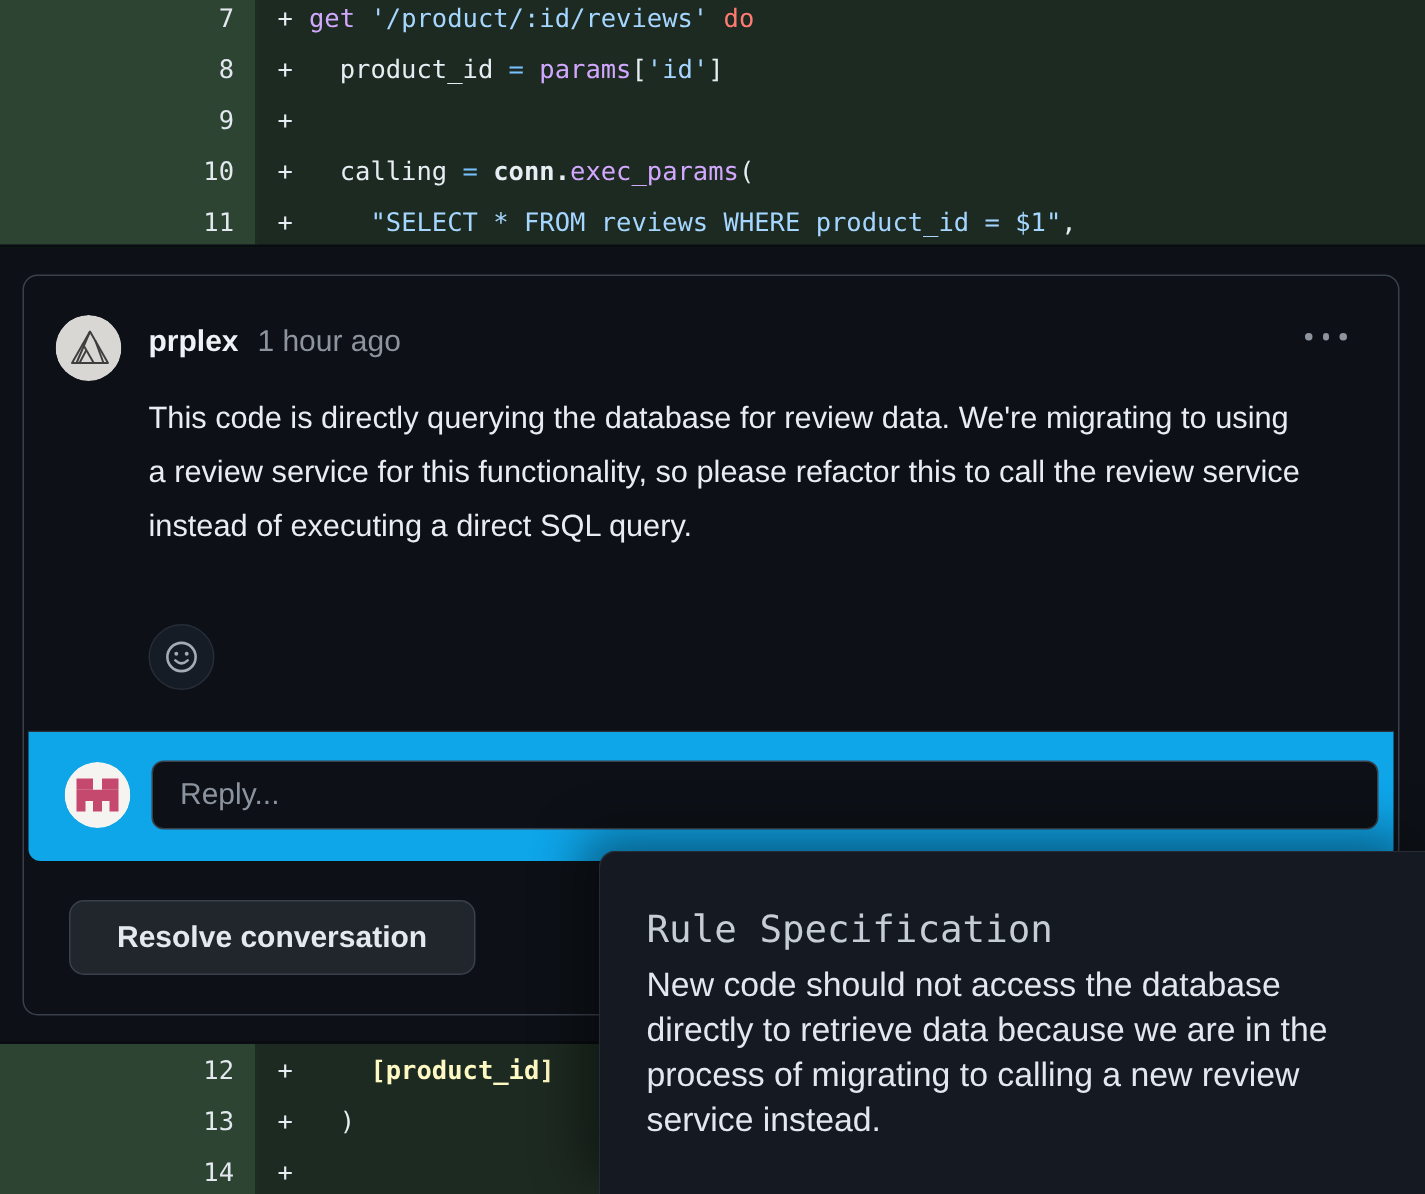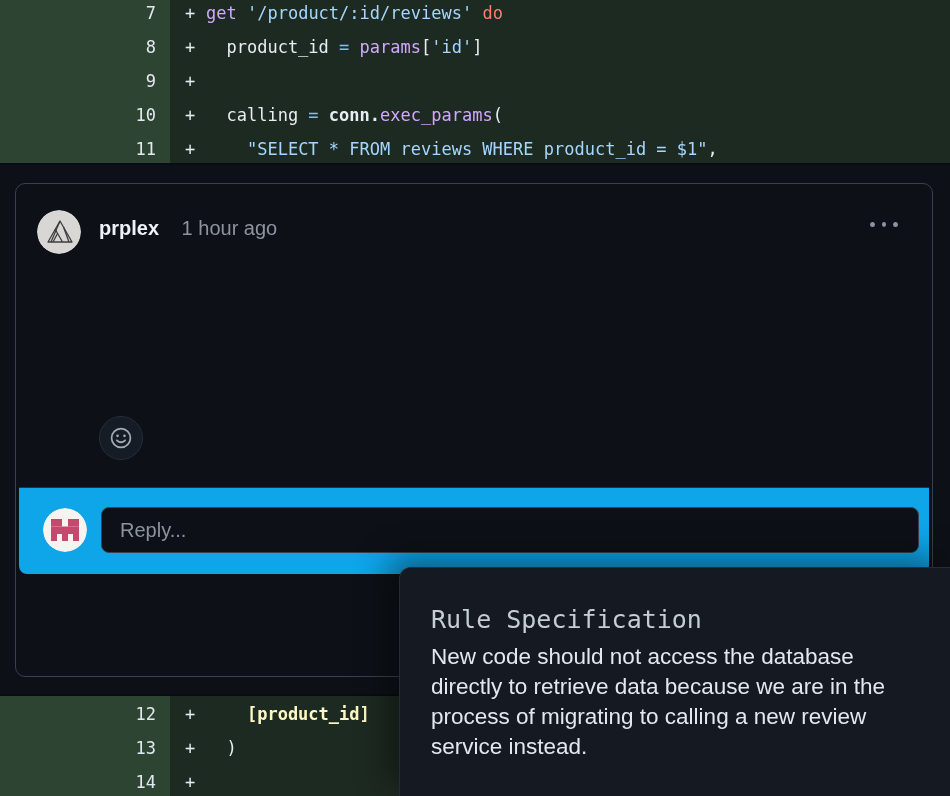--- a/index.html
+++ b/index.html
@@ -25,21 +25,21 @@
 
   
   .thread-card {
     position:absolute; left:15px; top:183px; width:918px; height:494px; box-sizing:border-box;
     background:#0d1117; border:1px solid #3a414a; border-radius:10px;
   }
   .avatar { border-radius:50%; overflow:hidden; }
   .avatar-prplex { position:absolute; left:21px; top:26px; width:44px; height:44px; }
   .comment-head { position:absolute; left:83px; top:33px; font-size:20px; }
   .author { font-weight:bold; color:#eef2f6; }
-  .timestamp { color:#8d949e; margin-left:17px; }
+  .timestamp { color:#8d949e; margin-left:7px; }
   .kebab { position:absolute; right:28px; top:24px; width:40px; height:32px;
            background:none; border:none; cursor:pointer;
            display:flex; align-items:center; justify-content:center; gap:7px; }
   .kebab .dot { width:5px; height:5px; border-radius:50%; background:#8d949e; }
   .comment-body { position:absolute; left:83px; top:77px; width:770px;
                   font-size:20.5px; line-height:36px; color:#e8edf3; }
   .reaction { position:absolute; left:83px; top:232px; width:44px; height:44px;
               border-radius:50%; background:#161c25; border:1px solid #262d37;
               display:flex; align-items:center; justify-content:center; cursor:pointer; }
 
@@ -110,20 +110,21 @@
       <span class="author">prplex</span>
       <span class="timestamp">1 hour ago</span>
     </div>
 
     <button class="kebab" aria-label="comment options">
       <span class="dot"></span>
       <span class="dot"></span>
       <span class="dot"></span>
     </button>
 
+    <div class="comment-body">This code is directly querying the database for review data. We're migrating to using a review service for this functionality, so please refactor this to call the review service instead of executing a direct SQL query.</div>
 
     <button class="reaction" aria-label="add reaction">
       <span style="display:flex">
         <svg viewBox="0 0 24 24" width="26" height="26">
           <circle cx="12" cy="12" r="8.7" fill="none" stroke="#a3abb5" stroke-width="1.6"></circle>
           <circle cx="8.8" cy="10" r="1.2" fill="#a3abb5"></circle>
           <circle cx="15.2" cy="10" r="1.2" fill="#a3abb5"></circle>
           <path d="M8.2 14.1 Q12 17.7 15.8 14.1" fill="none" stroke="#a3abb5" stroke-width="1.6" stroke-linecap="round"></path>
         </svg>
       </span>
@@ -139,20 +140,21 @@
             <rect x="8" y="18.5" width="28" height="7.5"></rect>
             <rect x="8" y="26" width="6" height="7"></rect>
             <rect x="19" y="26" width="6" height="7"></rect>
             <rect x="30" y="26" width="6" height="7"></rect>
           </g>
         </svg>
       </div>
       <input class="reply-input" type="text" placeholder="Reply..." style="">
     </div>
 
+    <button class="resolve-btn">Resolve conversation</button>
   </div>
 
   <div class="tooltip">
     <div class="tooltip-title">Rule Specification</div>
     <div class="tooltip-body">New code should not access the database directly to retrieve data because we are in the process of migrating to calling a new review service instead.</div>
   </div>
 
 </div>
 
 </body></html>

